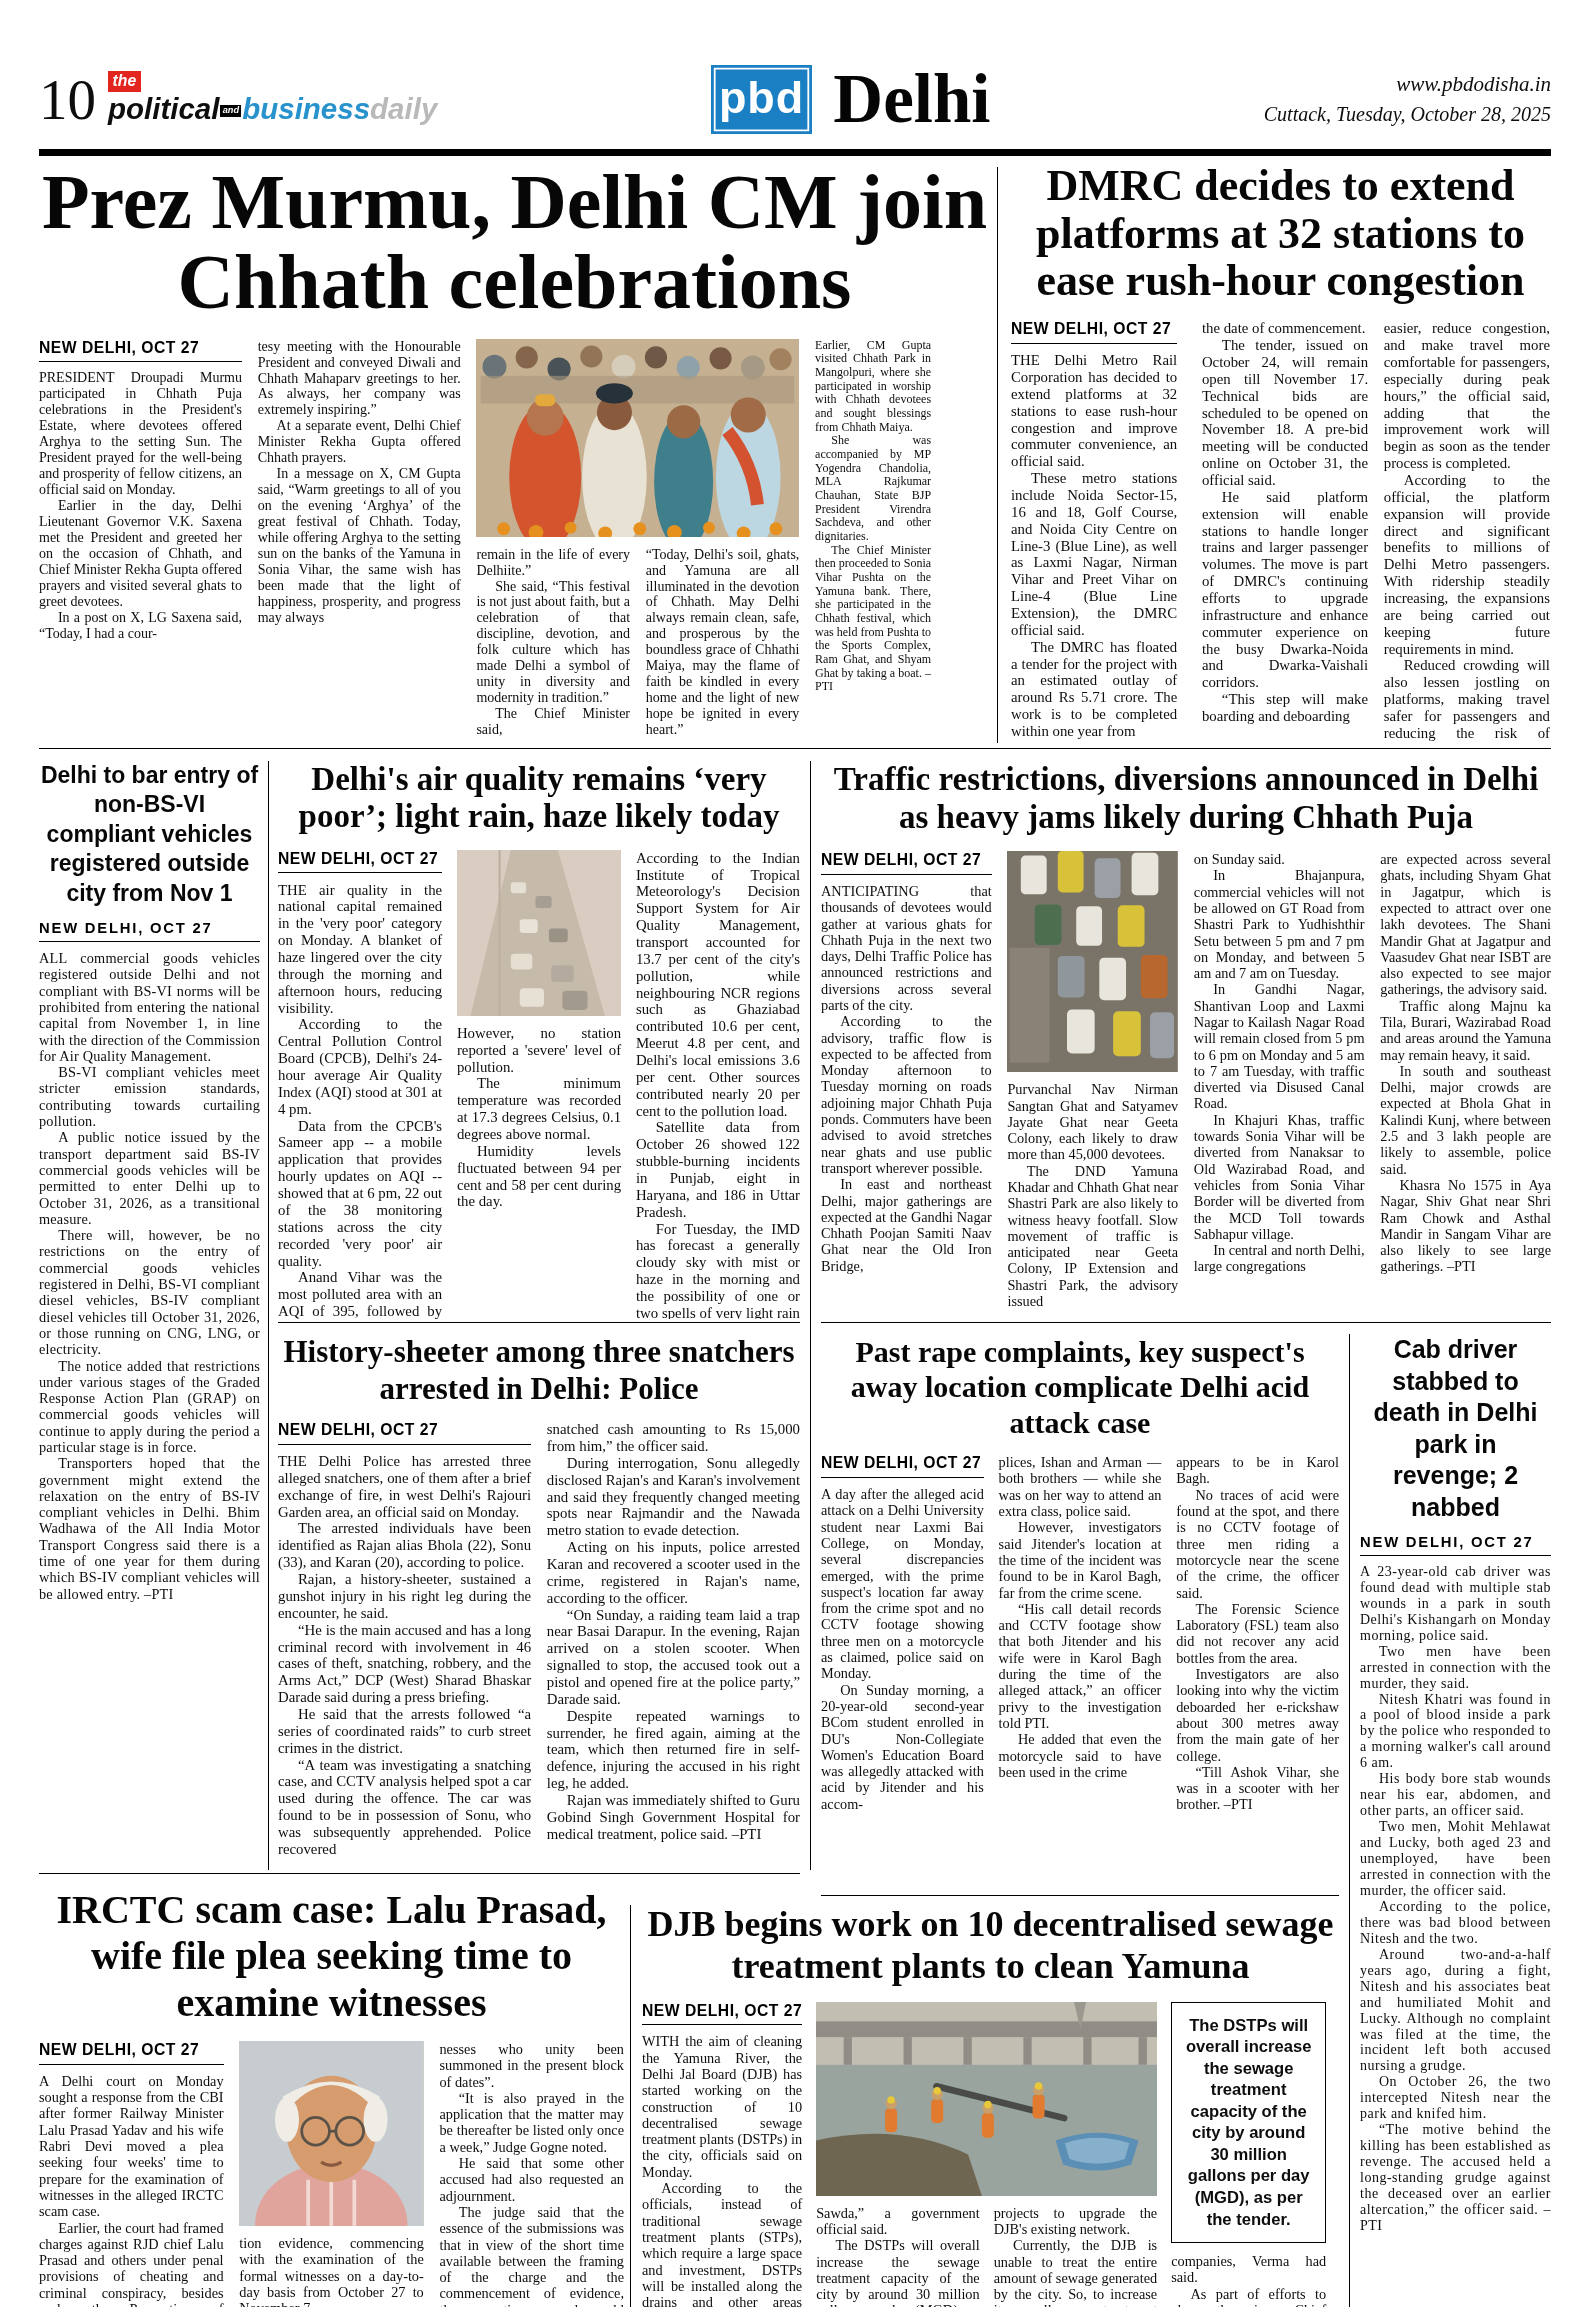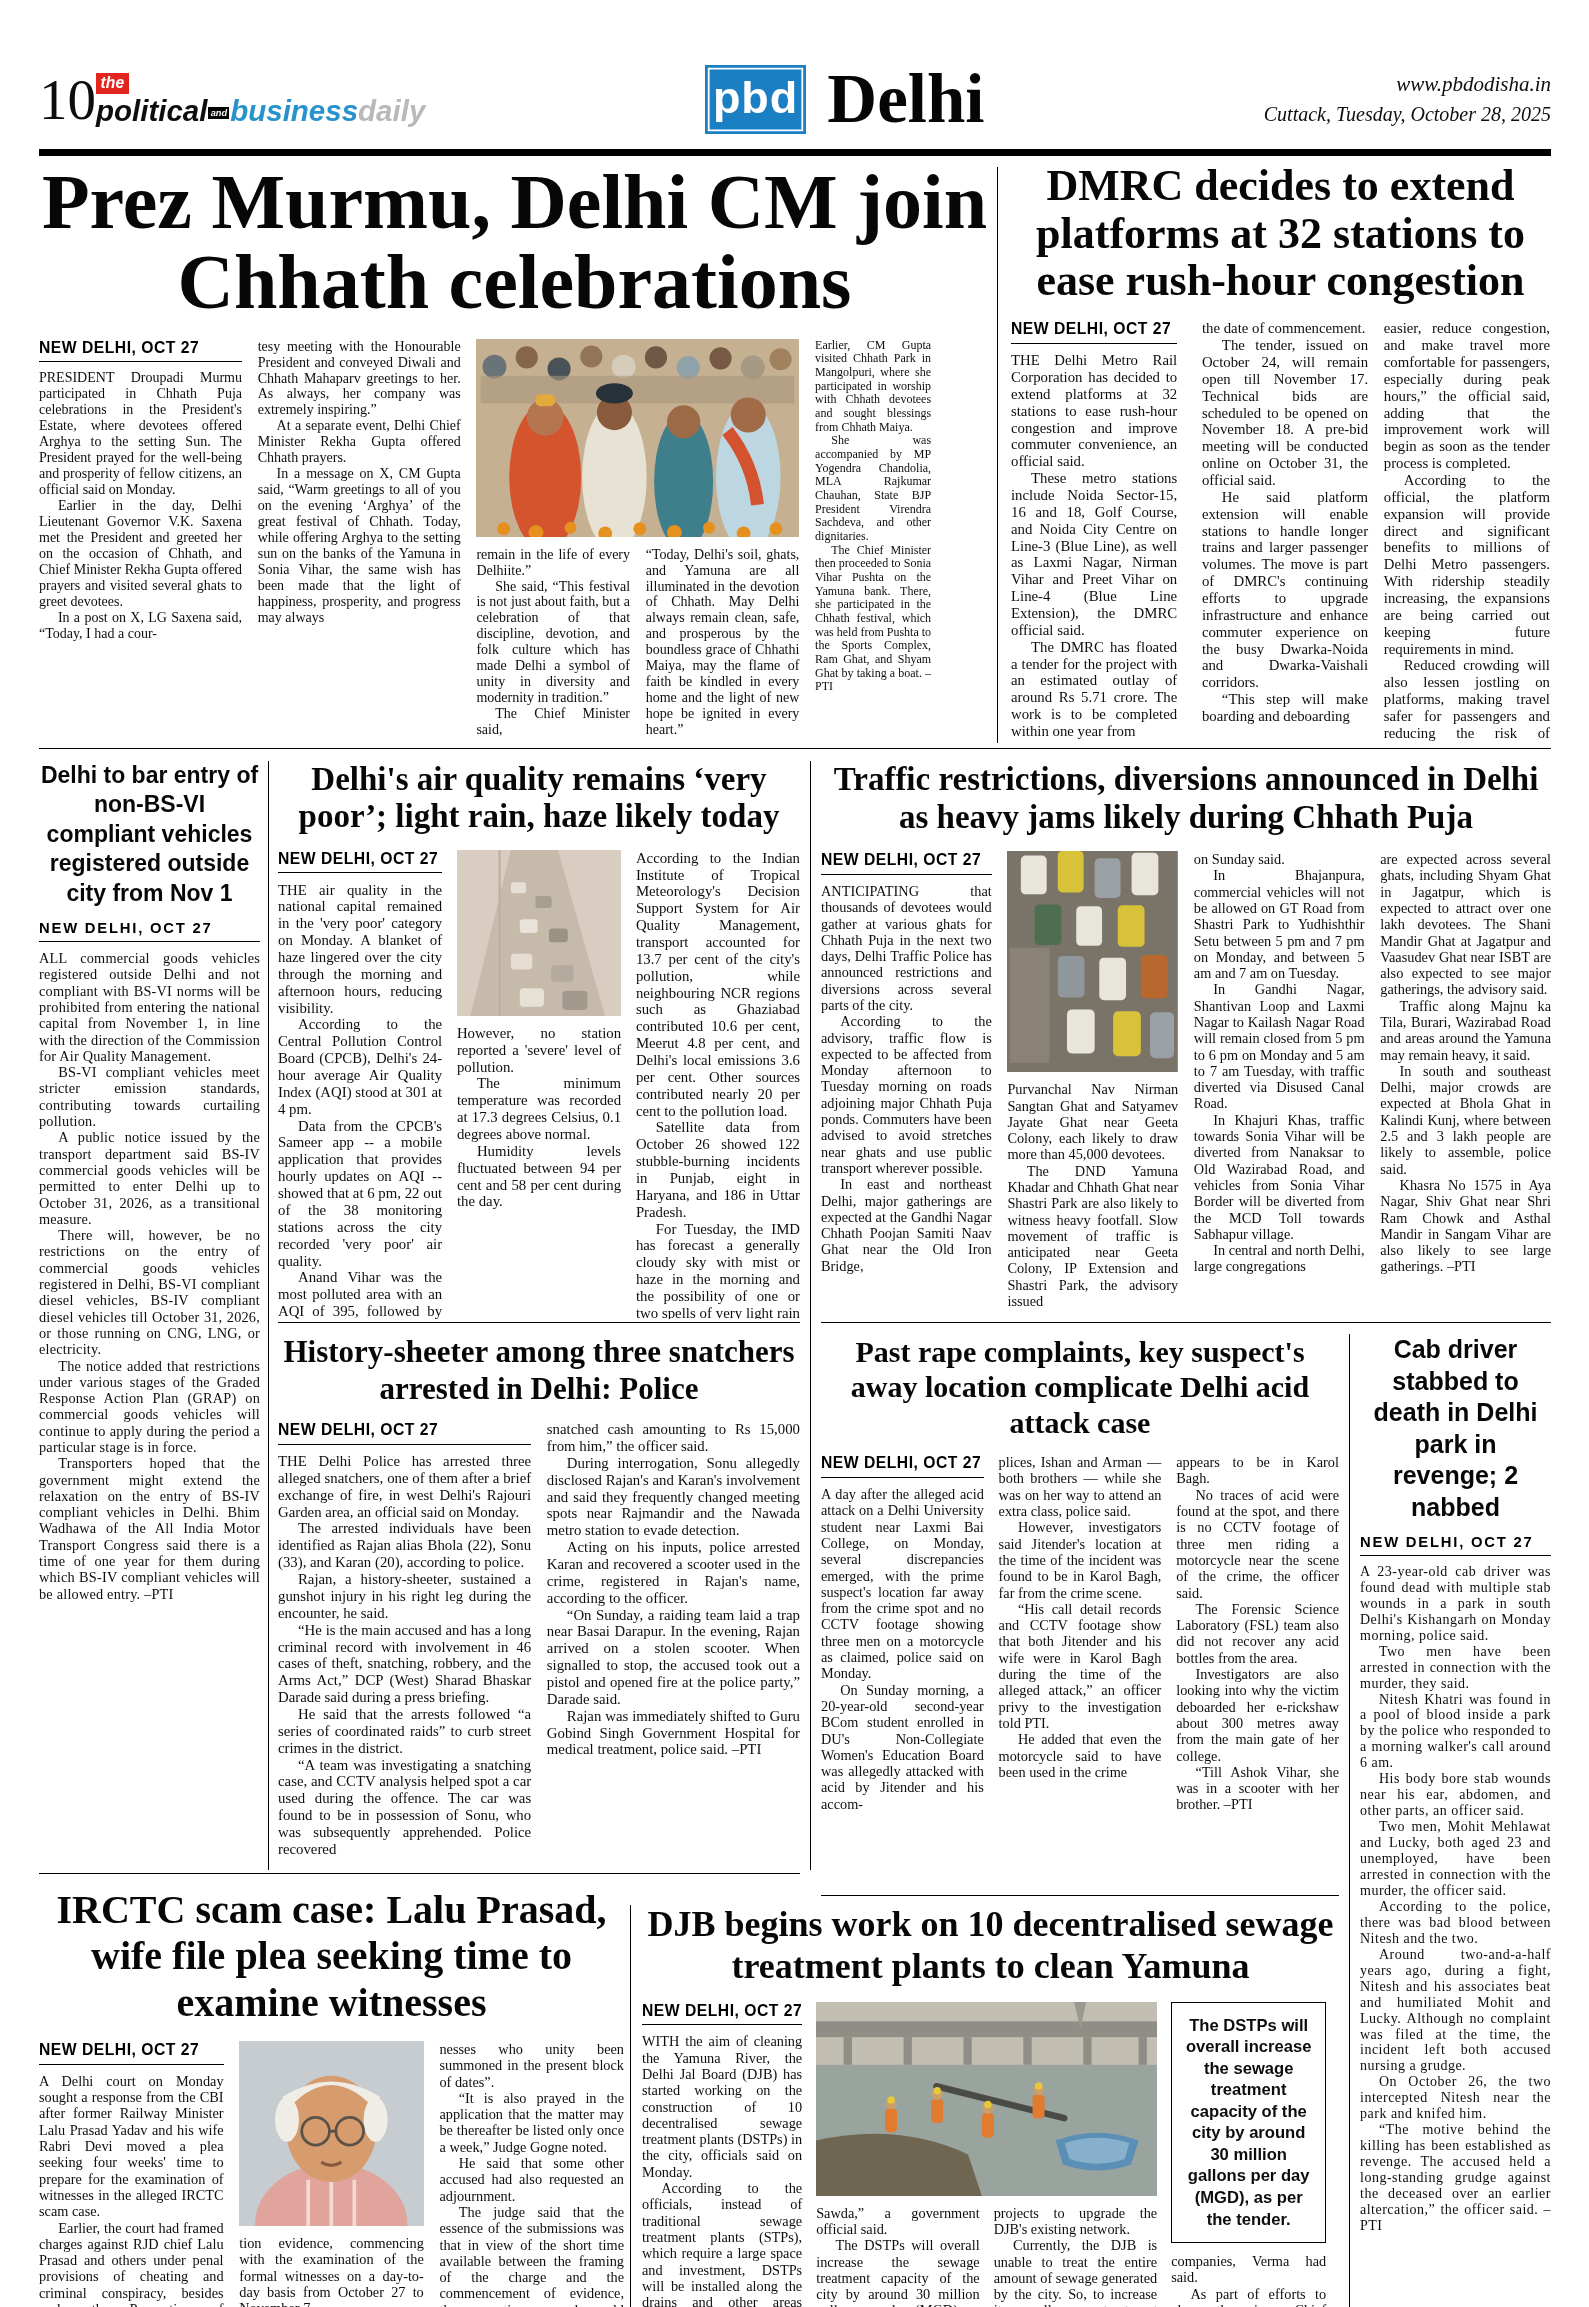--- a/index.html
+++ b/index.html
@@ -23,21 +23,21 @@
   .paras p { text-align:justify; line-height:1.14; }
   .paras p + p { text-indent:1.35em; }
   .photo { width:100%; overflow:hidden; background:#d8d2c6; }
   .photo svg { display:block; width:100%; height:100%; }
   .hrule { position:absolute; background:#000; height:1.4px; }
   .vrule { position:absolute; background:#000; width:1.4px; }
 
   
   .mast { position:absolute; left:39px; top:55px; width:1512px; height:88px;
           display:flex; justify-content:space-between; align-items:center; }
-  .mast-left { display:flex; align-items:center; }
+  .mast-left { display:flex; align-items:flex-start; gap:12px; }
   .pageno { font-size:57px; line-height:1; font-family:"Liberation Serif", serif; }
   .logo-the { display:inline-block; background:#e3251f; color:#fff; font-family:"Liberation Sans", sans-serif;
               font-weight:bold; font-style:italic; font-size:15.7px; padding:1.8px 4.6px; margin-bottom:1.8px; }
   .logo-words { font-family:"Liberation Sans", sans-serif; font-weight:bold; font-style:italic; font-size:29.5px; line-height:1; }
   .logo-w1 { color:#0e0e0e; }
   .logo-and { display:inline-block; background:#000000; color:#fff; font-size:9.2px; padding:1.4px 2.3px; vertical-align:middle; margin:0 0.9px; }
   .logo-w2 { color:#2792cc; }
   .logo-w3 { color:#b9b9b9; }
   .mast-center { display:flex; align-items:flex-start; gap:21px; }
   .pbd-box { display:inline-block; background:#1b7fc4; color:#fff; font-family:"Liberation Sans", sans-serif;
@@ -350,20 +350,21 @@
           <p>He said that the arrests followed “a series of coordinated raids” to curb street crimes in the district.</p>
           <p>“A team was investigating a snatching case, and CCTV analysis helped spot a car used during the offence. The car was found to be in possession of Sonu, who was subsequently apprehended. Police recovered</p>
         </div>
     </div>
     <div style="flex:1;">
         <div class="paras">
           <p>snatched cash amounting to Rs 15,000 from him,” the officer said.</p>
           <p>During interrogation, Sonu allegedly disclosed Rajan's and Karan's involvement and said they frequently changed meeting spots near Rajmandir and the Nawada metro station to evade detection.</p>
           <p>Acting on his inputs, police arrested Karan and recovered a scooter used in the crime, registered in Rajan's name, according to the officer.</p>
           <p>“On Sunday, a raiding team laid a trap near Basai Darapur. In the evening, Rajan arrived on a stolen scooter. When signalled to stop, the accused took out a pistol and opened fire at the police party,” Darade said.</p>
+          <p>Despite repeated warnings to surrender, he fired again, aiming at the team, which then returned fire in self-defence, injuring the accused in his right leg, he added.</p>
           <p>Rajan was immediately shifted to Guru Gobind Singh Government Hospital for medical treatment, police said. –PTI</p>
         </div>
       </div>
   </div>
 </section>
 
 <section class="article a-acid" style="left:821px; top:1334px; width:518px; height:557px;">
   <h1 class="hl serif" style="font-size:30px; line-height:1.18;">Past rape complaints, key suspect's away location complicate Delhi acid attack case</h1>
   <div class="cols" style="gap:14.8px; margin-top:14px;">
     <div style="flex:1;">

